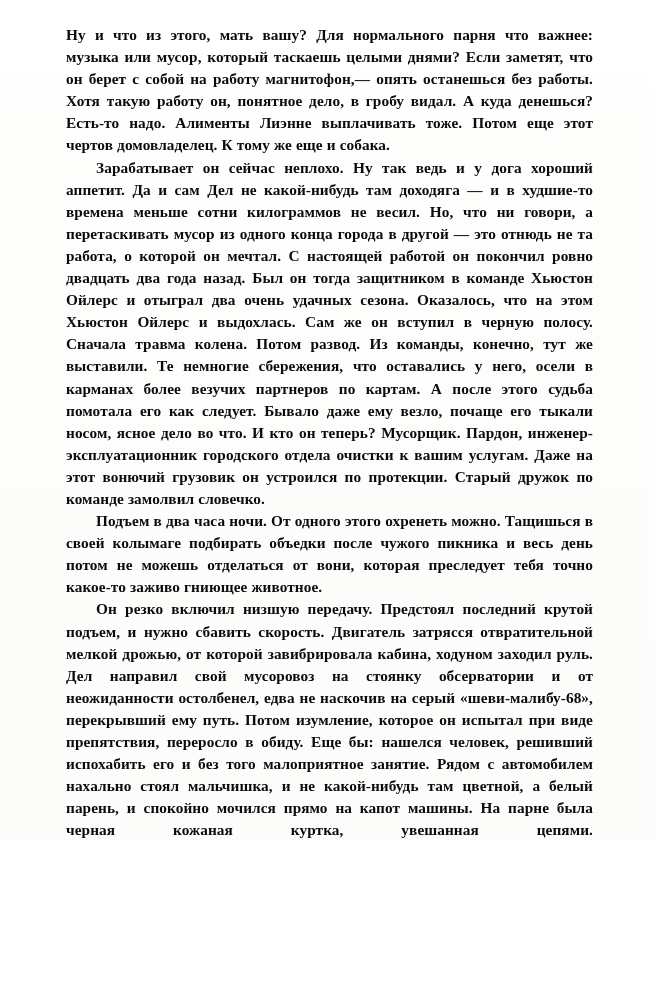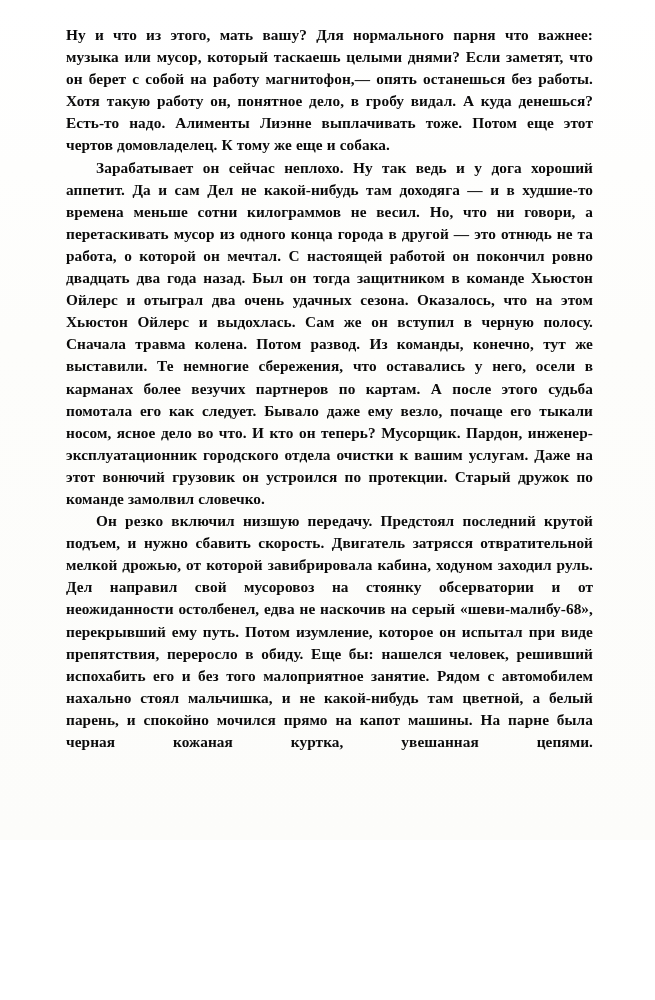--- a/index.html
+++ b/index.html
@@ -102,20 +102,21 @@
 </head>
 <body>
 
 <div class="page">
 
   <div class="page-paper"></div>
 
   <div class="text-column">
     <p class="para">Ну и что из этого, мать вашу? Для нормального парня что важнее: музыка или мусор, который таскаешь целыми днями? Если заметят, что он берет с собой на работу магнитофон,— опять останешься без работы. Хотя такую работу он, понятное дело, в гробу видал. А куда денешься? Есть-то надо. Алименты Лиэнне выплачивать тоже. Потом еще этот чертов домовладелец. К тому же еще и собака.</p>
     <p class="para indent">Зарабатывает он сейчас неплохо. Ну так ведь и у дога хороший аппетит. Да и сам Дел не какой-нибудь там доходяга — и в худшие-то времена меньше сотни килограммов не весил. Но, что ни говори, а перетаскивать мусор из одного конца города в другой — это отнюдь не та работа, о которой он мечтал. С настоящей работой он покончил ровно двадцать два года назад. Был он тогда защитником в команде Хьюстон Ойлерс и отыграл два очень удачных сезона. Оказалось, что на этом Хьюстон Ойлерс и выдохлась. Сам же он вступил в черную полосу. Сначала травма колена. Потом развод. Из команды, конечно, тут же выставили. Те немногие сбережения, что оставались у него, осели в карманах более везучих партнеров по картам. А после этого судьба помотала его как следует. Бывало даже ему везло, почаще его тыкали носом, ясное дело во что. И кто он теперь? Мусорщик. Пардон, инженер-эксплуатационник городского отдела очистки к вашим услугам. Даже на этот вонючий грузовик он устроился по протекции. Старый дружок по команде замолвил словечко.</p>
+    <p class="para indent">Подъем в два часа ночи. От одного этого охренеть можно. Тащишься в своей колымаге подбирать объедки после чужого пикника и весь день потом не можешь отделаться от вони, которая преследует тебя точно какое-то заживо гниющее животное.</p>
     <p class="para indent continues">Он резко включил низшую передачу. Предстоял последний крутой подъем, и нужно сбавить скорость. Двигатель затрясся отвратительной мелкой дрожью, от которой завибрировала кабина, ходуном заходил руль. Дел направил свой мусоровоз на стоянку обсерватории и от неожиданности остолбенел, едва не наскочив на серый «шеви-малибу-68», перекрывший ему путь. Потом изумление, которое он испытал при виде препятствия, переросло в обиду. Еще бы: нашелся человек, решивший испохабить его и без того малоприятное занятие. Рядом с автомобилем нахально стоял мальчишка, и не какой-нибудь там цветной, а белый парень, и спокойно мочился прямо на капот машины. На парне была черная кожаная куртка, увешанная цепями.</p>
   </div>
 
   <div class="footer">
     <span class="page-number">6</span>
     <span class="scan-speck"></span>
   </div>
 
 </div>
 

